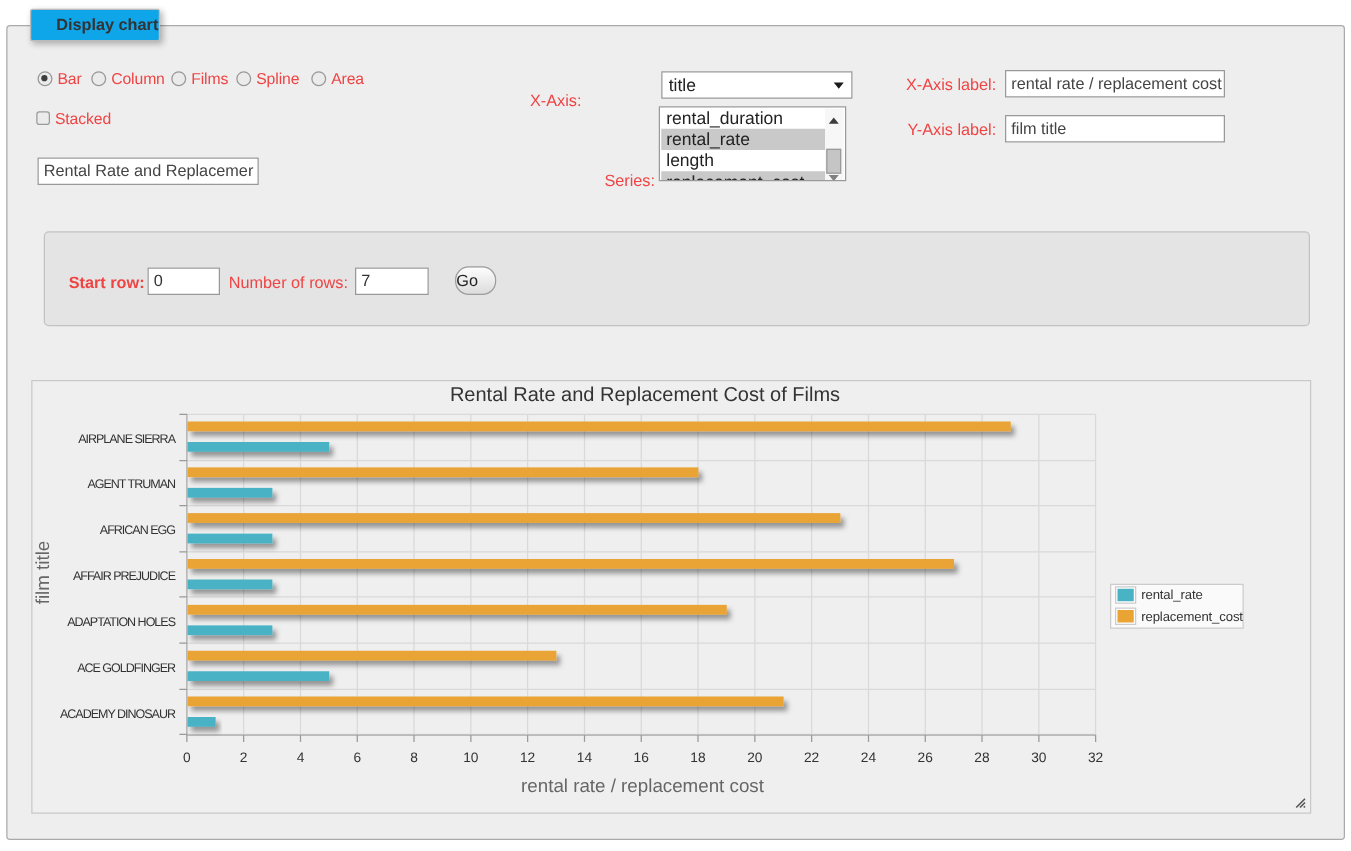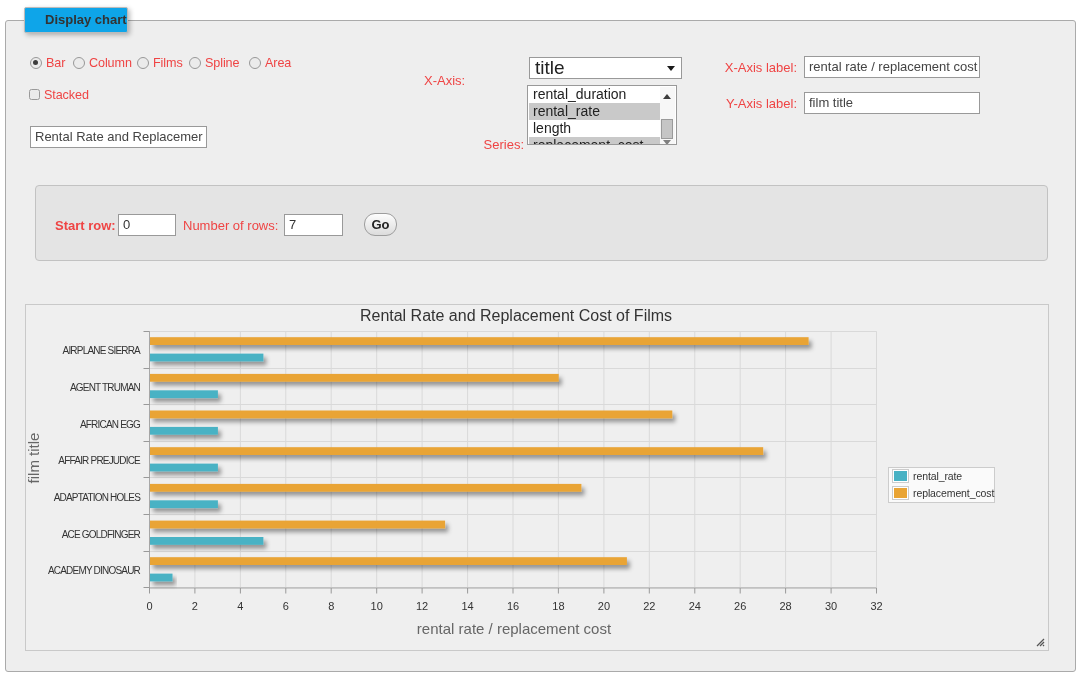--- a/index.html
+++ b/index.html
@@ -5,31 +5,31 @@
 html,body{margin:0;padding:0;background:#fff;width:1081px;height:681px;overflow:hidden;}
 *{box-sizing:border-box;font-family:"Liberation Sans",sans-serif;}
 #container{position:absolute;left:5px;top:20px;width:1071px;height:652px;border:1px solid #aaa;background:#eeeeee;border-radius:3px;}
 #legendbox{position:absolute;left:24px;top:7px;width:104px;height:26px;background:#0ea5e9;border:1px solid #bbb;box-shadow:2px 2px 5px rgba(0,0,0,0.28);border-radius:2px;font-weight:bold;font-size:13px;color:#333;line-height:24px;padding-left:20px;}
 .lbl{position:absolute;font-size:13px;color:#ef4444;line-height:15px;}
 .rlbl{font-size:12.6px;letter-spacing:-0.1px;}
 .radio{position:absolute;width:12px;height:12px;border:1px solid #989898;border-radius:50%;background:#ebebeb;}
 .radio.checked::after{content:"";position:absolute;left:2.5px;top:2.5px;width:5px;height:5px;border-radius:50%;background:#3d3d3d;}
 #stackedbox{position:absolute;left:28.5px;top:88.5px;width:11px;height:11px;border:1px solid #9a9a9a;border-radius:2.5px;background:#ebebeb;}
 .tinput{position:absolute;height:22px;border:1px solid #999;background:#fff;font-size:13px;color:#444;line-height:20px;padding-left:4px;white-space:nowrap;overflow:hidden;}
-#xselect{position:absolute;left:529px;top:57px;width:153px;height:22px;border:1px solid #999;background:#fff;font-size:19px;color:#222;line-height:20px;padding-left:5px;}
+#xselect{position:absolute;left:529px;top:57px;width:153px;height:22px;border:1px solid #999;background:#fff;font-size:14px;color:#222;line-height:20px;padding-left:5px;}
 #xselect .arr{position:absolute;right:6px;top:8px;width:0;height:0;border-left:4.5px solid transparent;border-right:4.5px solid transparent;border-top:5.5px solid #1a1a1a;}
 #listbox{position:absolute;left:527px;top:85px;width:150px;height:60px;border:1px solid #999;background:#fff;overflow:hidden;}
 .opt{position:absolute;left:1px;width:133px;height:17px;font-size:14px;color:#222;line-height:16px;padding-left:4px;white-space:nowrap;}
 .opt.sel{background:#c9c9c9;}
 #sbar{position:absolute;right:1px;top:1px;width:15px;height:64px;background:#f7f7f7;}
 #sbar .up{position:absolute;left:3px;top:7px;width:0;height:0;border-left:4.5px solid transparent;border-right:4.5px solid transparent;border-bottom:5px solid #3c3c3c;}
 #sbar .dn{position:absolute;left:3px;bottom:6px;width:0;height:0;border-left:4.5px solid transparent;border-right:4.5px solid transparent;border-top:5px solid #808080;}
 #sbar .thumb{position:absolute;left:1px;top:32px;width:12px;height:20px;background:#c5c5c5;border:1px solid #9a9a9a;}
 #graybox{position:absolute;left:35px;top:185px;width:1013px;height:76px;border:1px solid #c2c2c2;border-radius:4px;background:#e4e4e4;}
-#gobtn{position:absolute;left:364px;top:213px;width:33px;height:23px;border:1px solid #9d9d9d;border-radius:11px;background:linear-gradient(#fdfdfd,#dcdcdc);font-size:13px;color:#222;text-align:center;line-height:21px;font-weight:bold;}
+#gobtn{position:absolute;left:364px;top:213px;width:33px;height:23px;border:1px solid #9d9d9d;border-radius:11px;background:linear-gradient(#fdfdfd,#dcdcdc);font-size:13px;color:#222;line-height:21px;}
 #chartbox{position:absolute;left:25px;top:304px;width:1024px;height:347px;border:1px solid #c9c9c9;background:#efefef;}
 </style>
 </head>
 <body>
 <div id="container"></div>
 <div id="legendbox">Display chart</div>
 
 <div class="radio checked" style="left:29.5px;top:56.5px;"></div>
 <div class="lbl rlbl" style="left:46px;top:56px;">Bar</div>
 <div class="radio" style="left:73px;top:56.5px;"></div>

